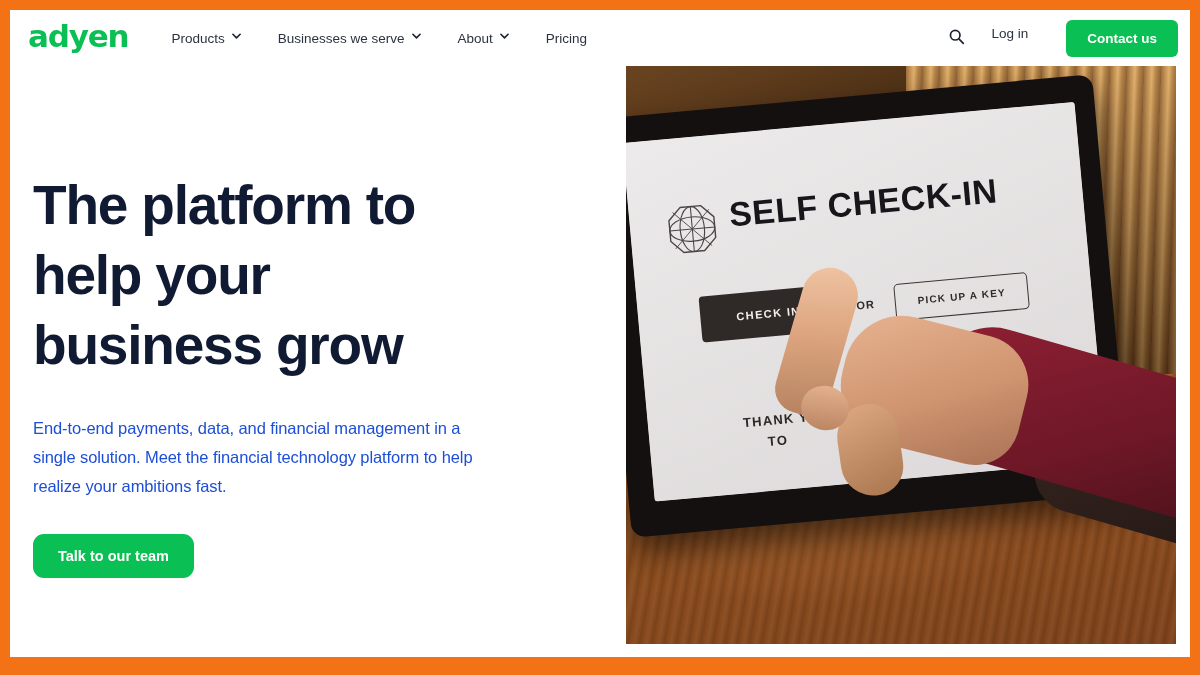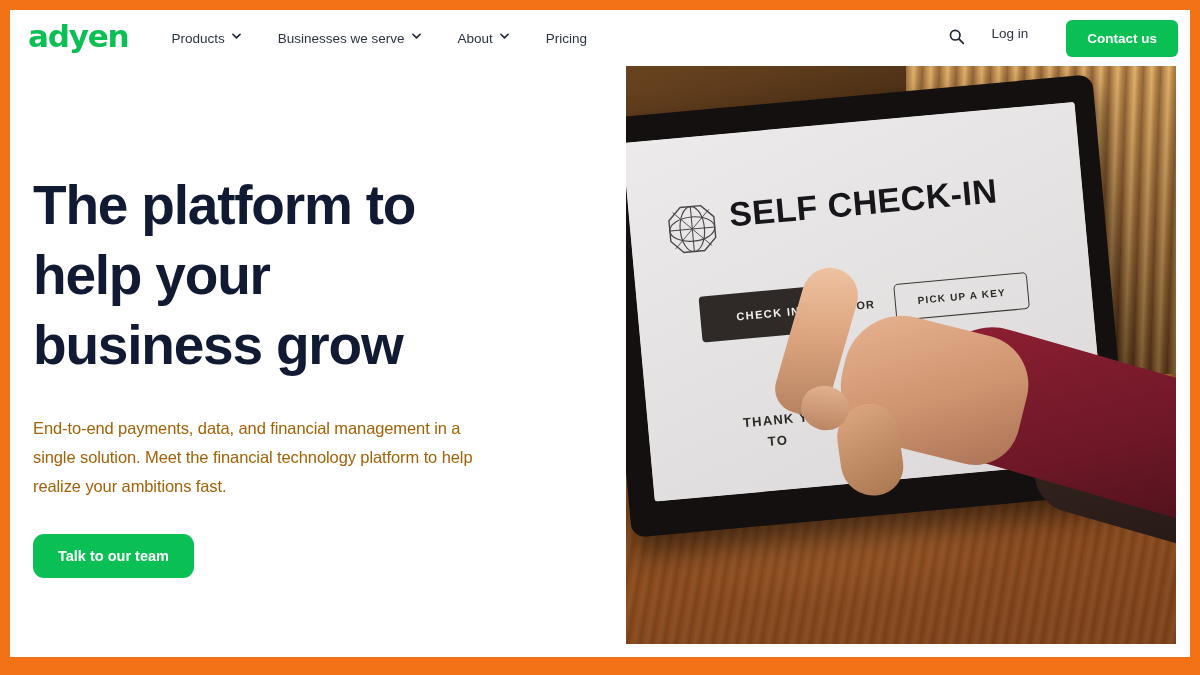--- a/index.html
+++ b/index.html
@@ -130,21 +130,21 @@
     font-weight: 700;
     color: #101b33;
     letter-spacing: -1.2px;
     max-width: 470px;
   }
 
   .subcopy {
     margin-top: 33px;
     font-size: 16.5px;
     line-height: 1.77;
-    color: #a16207;
+    color: #1d4ed8;
     max-width: 440px;
     letter-spacing: -0.1px;
   }
 
   .cta-btn {
     margin-top: 33px;
     background: #0abf53;
     color: #ffffff;
     font-size: 14.5px;
     font-weight: 700;

